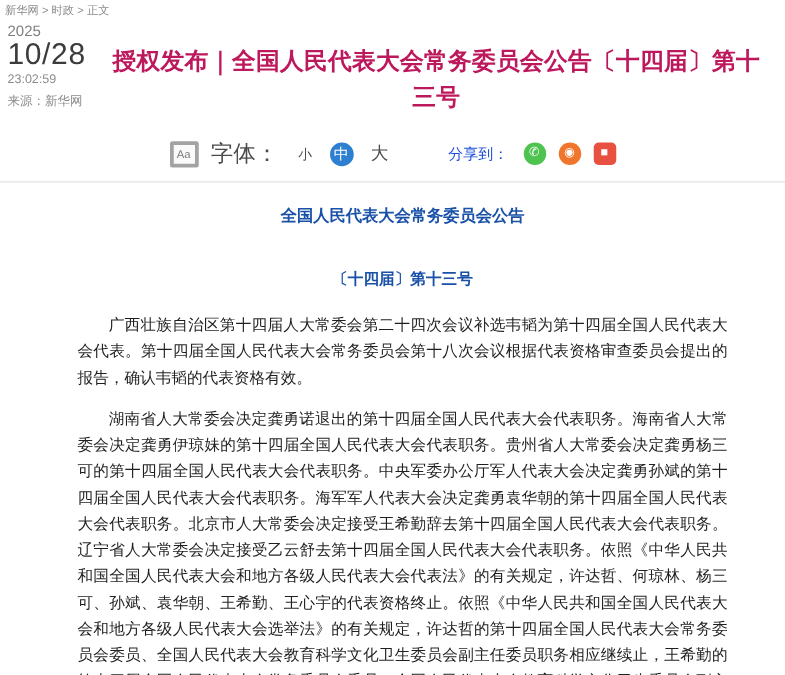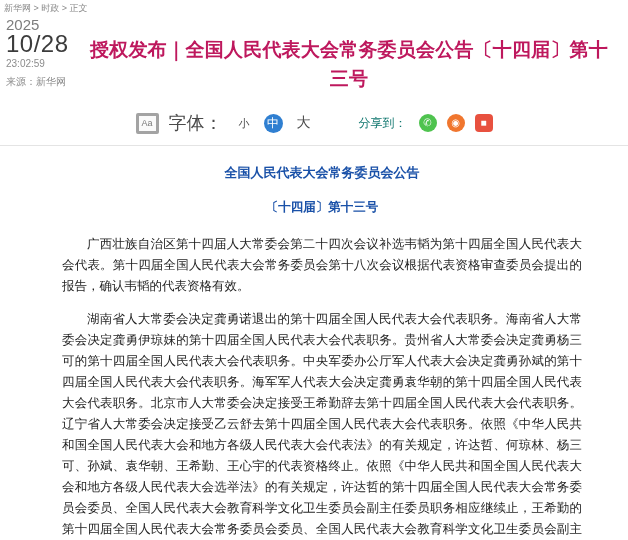--- a/index.html
+++ b/index.html
@@ -32,21 +32,21 @@
   }
   .datebox {
     width: 74px;
     flex: 0 0 74px;
     padding-left: 6px;
     padding-top: 2px;
     text-align: left;
     color: #555;
   }
   .datebox .year {
-    font-size: 15px;
+    font-size: 12px;
     color: #7d7d7d;
     line-height: 14px;
   }
   .datebox .md {
     font-size: 24px;
     color: #3c3c3c;
     line-height: 24px;
     letter-spacing: 0.5px;
   }
   .datebox .time {
@@ -109,21 +109,21 @@
     color: #fff;
     border-radius: 50%;
     width: 19px;
     height: 19px;
     line-height: 19px;
     text-align: center;
     display: inline-block;
     padding: 0;
     font-size: 12px;
   }
-  .share-label { font-size: 12px; color: #0f766e; margin-left: 34px; margin-right: 2px;}
+  .share-label { font-size: 12px; color: #1d4ed8; margin-left: 34px; margin-right: 2px;}
   .share-ico {
     width: 18px;
     height: 18px;
     border-radius: 50%;
     display: inline-block;
     position: relative;
   }
   .share-wechat { background: #4fc34f; }
   .share-weibo { background: #f0762e; }
   .share-qq { background: #e8513f; border-radius: 4px; }
@@ -144,21 +144,21 @@
   }
   .dateline {
     margin: 4px 0 14px 0;
     font-size: 12.5px;
   }
   .doc-title {
     text-align: center;
     color: #1a51a8;
     font-weight: bold;
     font-size: 13px;
-    margin: 6px 0 14px 0;
+    margin: 6px 0 30px 0;
   }
   .doc-number {
     text-align: center;
     color: #1a51a8;
     font-weight: bold;
     font-size: 12.5px;
     margin: 0 0 16px 0;
   }
   .para {
     text-indent: 2em;

